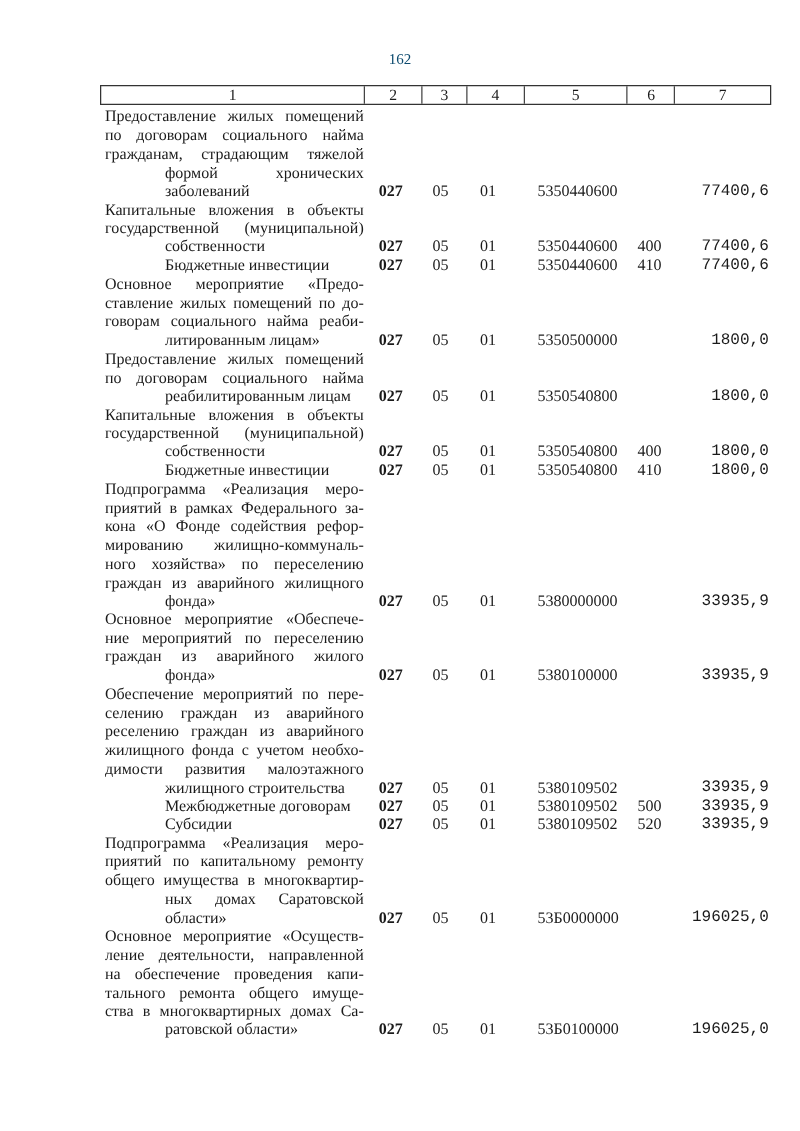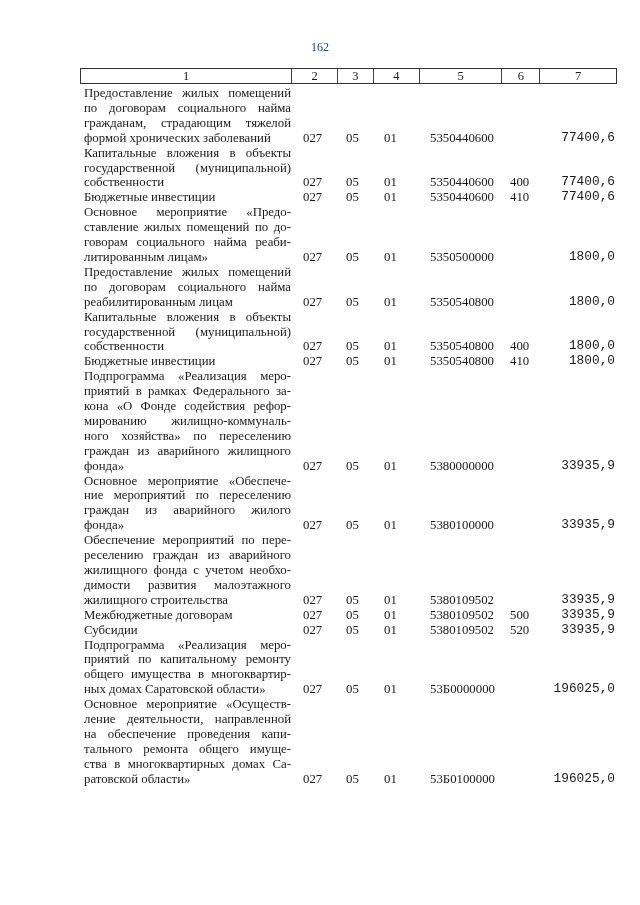--- a/index.html
+++ b/index.html
@@ -9,23 +9,23 @@
                  font-size: 12px; color: #0c4a6e; }
   .header-table { position: absolute; left: 80px; top: 68px; width: 537px; height: 16px;
                   border: 1px solid #333; display: flex; box-sizing: border-box; }
   .header-table .hcell { border-right: 1px solid #444; text-align: center; font-size: 12.5px;
                          line-height: 14px; box-sizing: border-box; }
   .header-table .hcell:last-child { border-right: none; }
   .rows { position: absolute; left: 84px; top: 86px; width: 533px; }
   .row { position: relative; display: flex; align-items: flex-end; font-size: 12.8px; line-height: 14.9px; }
   .c1 { width: 207px; text-align: justify; text-align-last: left; hyphens: manual; }
   .c1 .line { display: block; text-align: justify; text-align-last: justify; }
-  .c1 .line.last { text-align-last: left; }
+  .c1 .line.last { text-align-last: left; margin-left: 48px; }
   .num { position: absolute; bottom: 0; white-space: nowrap; }
-  .c2 { left: 219px; }
+  .c2 { left: 219px; font-weight: bold; }
   .c3 { left: 262px; }
   .c4 { left: 300px; }
   .c5 { left: 346px; }
   .c6 { left: 426px; }
   .c7 { right: 2px; text-align: right; font-family: Liberation Mono, monospace; }
 </style>
 </head>
 <body>
 
 <div class="page-number">162</div>
@@ -157,20 +157,21 @@
       <span class="num c2">027</span>
       <span class="num c3">05</span>
       <span class="num c4">01</span>
       <span class="num c5">5380100000</span>
       <span class="num c6"></span>
       <span class="num c7">33935,9</span>
     </div>
     <div class="row">
       <div class="c1">
         <span class="line">Обеспечение мероприятий по пере-</span>
+        <span class="line">селению граждан из аварийного</span>
         <span class="line">реселению граждан из аварийного</span>
         <span class="line">жилищного фонда с учетом необхо-</span>
         <span class="line">димости развития малоэтажного</span>
         <span class="line last">жилищного строительства</span>
       </div>
       <span class="num c2">027</span>
       <span class="num c3">05</span>
       <span class="num c4">01</span>
       <span class="num c5">5380109502</span>
       <span class="num c6"></span>

